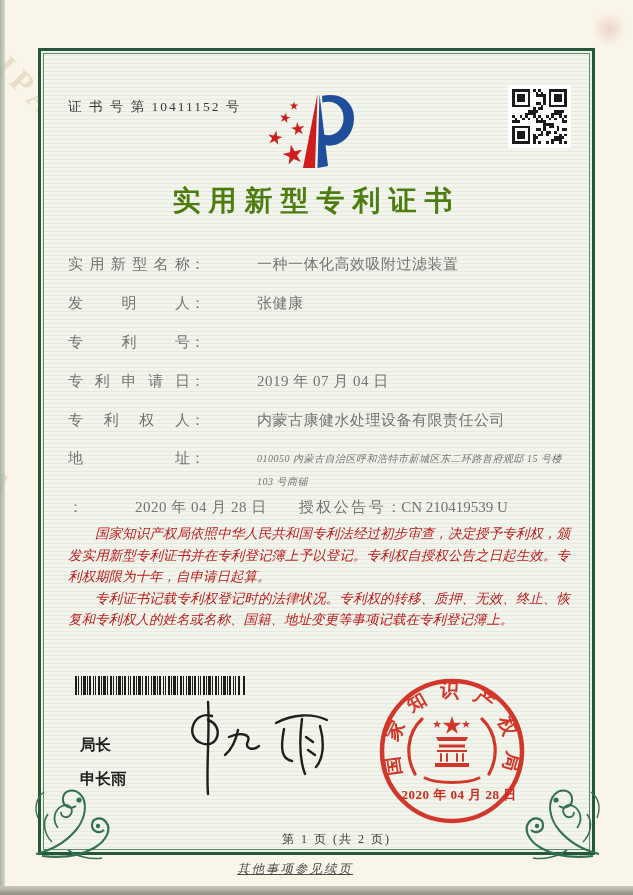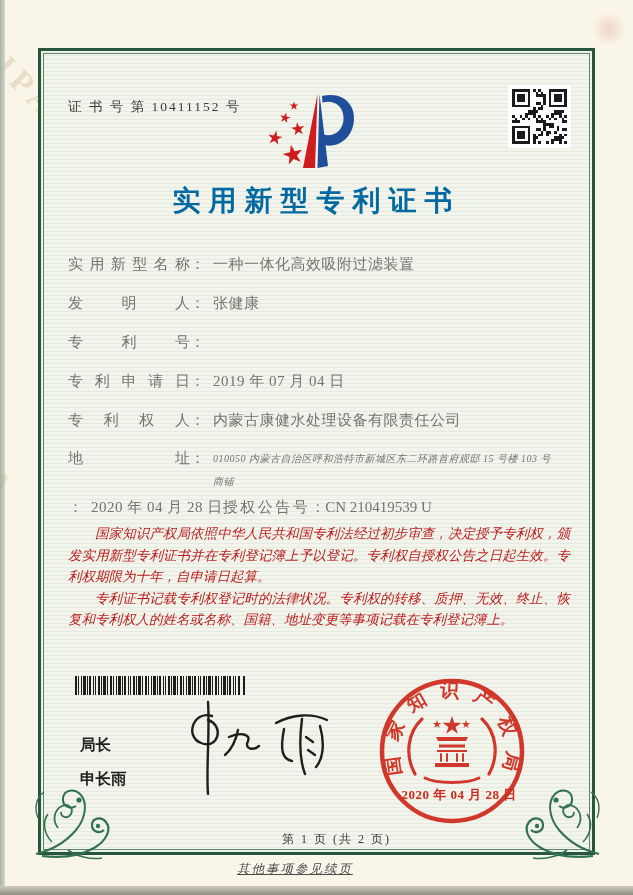--- a/index.html
+++ b/index.html
@@ -18,30 +18,30 @@
   .frame{position:absolute;left:38px;top:48px;width:551px;height:801px;
          border:3px solid #24573c;
          box-shadow:inset 0 0 0 2px #eef0e2, inset 0 0 0 3px #5d8670;
          background:
            repeating-linear-gradient(180deg,rgba(130,165,135,.13) 0 1px,rgba(130,165,135,0) 1px 4px),
            #f3f4ec;}
   .cert-no{position:absolute;left:68px;top:98px;font-size:13.5px;letter-spacing:2px;color:#3c3c3c;}
   .logo{position:absolute;left:256px;top:86px;width:104px;height:92px;}
   .qr{position:absolute;left:508px;top:85px;width:63px;height:63px;background:#fff;padding:4px;box-sizing:border-box;}
   .title{position:absolute;left:0;top:182px;width:633px;text-align:center;font-size:28px;
-         font-weight:bold;letter-spacing:8px;color:#0369a1;}
+         font-weight:bold;letter-spacing:8px;color:#4d7c0f;}
   
   .fields{position:absolute;left:68px;top:252px;width:505px;font-size:15px;color:#737373;}
   .frow{display:flex;line-height:25px;margin-bottom:14px;}
   .flabel{display:inline-block;width:122px;text-align:justify;text-align-last:justify;flex:none;}
   .fcolon{flex:none;margin-right:8px;}
-  .fvalue{letter-spacing:.5px;}
+  .fvalue{letter-spacing:.5px;margin-left:44px;}
   .frow.addr{margin-bottom:2px;line-height:23px;}
   .frow.addr .fvalue{width:345px;font-size:10px;font-style:italic;}
-  .grant-no{white-space:nowrap;}
+  .grant-no{margin-left:32px;white-space:nowrap;}
   .grant-no .glabel{letter-spacing:2.5px;}
   
   .paras{position:absolute;left:68px;top:523px;width:502px;font-size:13.5px;line-height:21.5px;
          color:#b91c1c;text-align:justify;font-style:italic;}
   .paras p{margin:0;text-indent:2em;}
   .barcode{position:absolute;left:75px;top:676px;width:172px;height:19px;}
   
   .signer{position:absolute;left:80px;top:728px;font-size:15.5px;font-weight:600;color:#222;line-height:34px;}
   .signature{position:absolute;left:160px;top:692px;width:180px;height:112px;}
   

